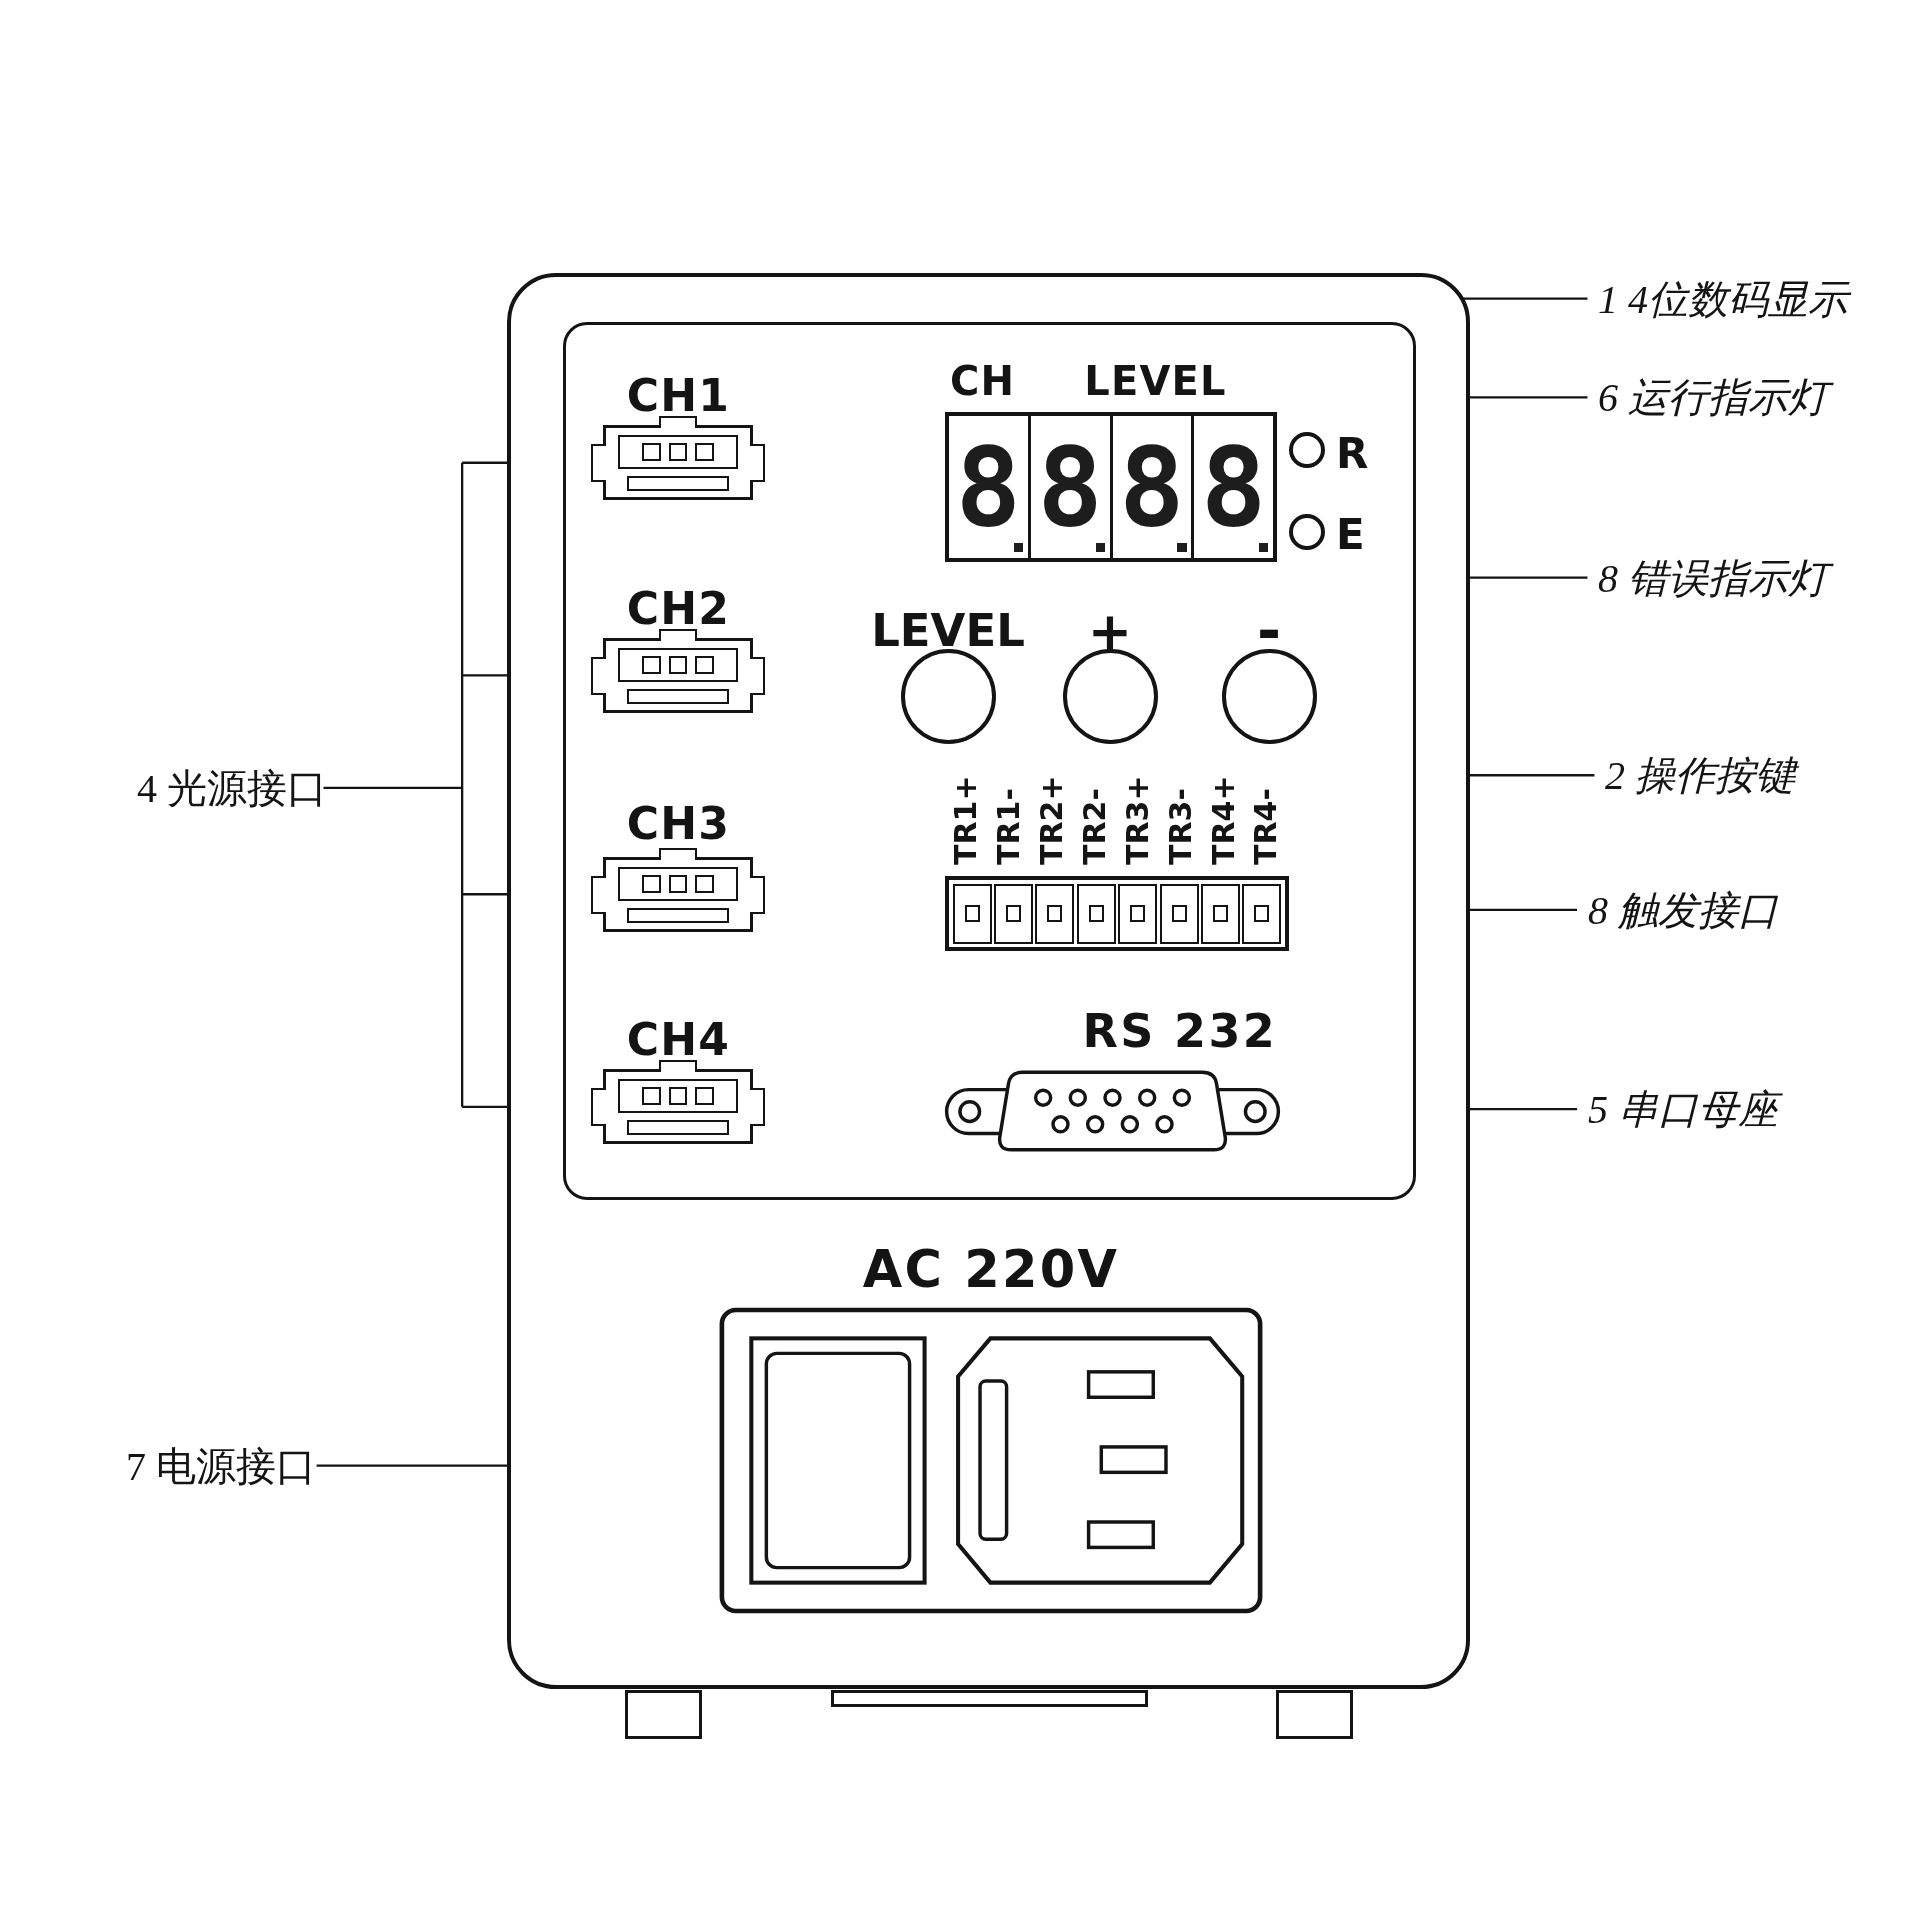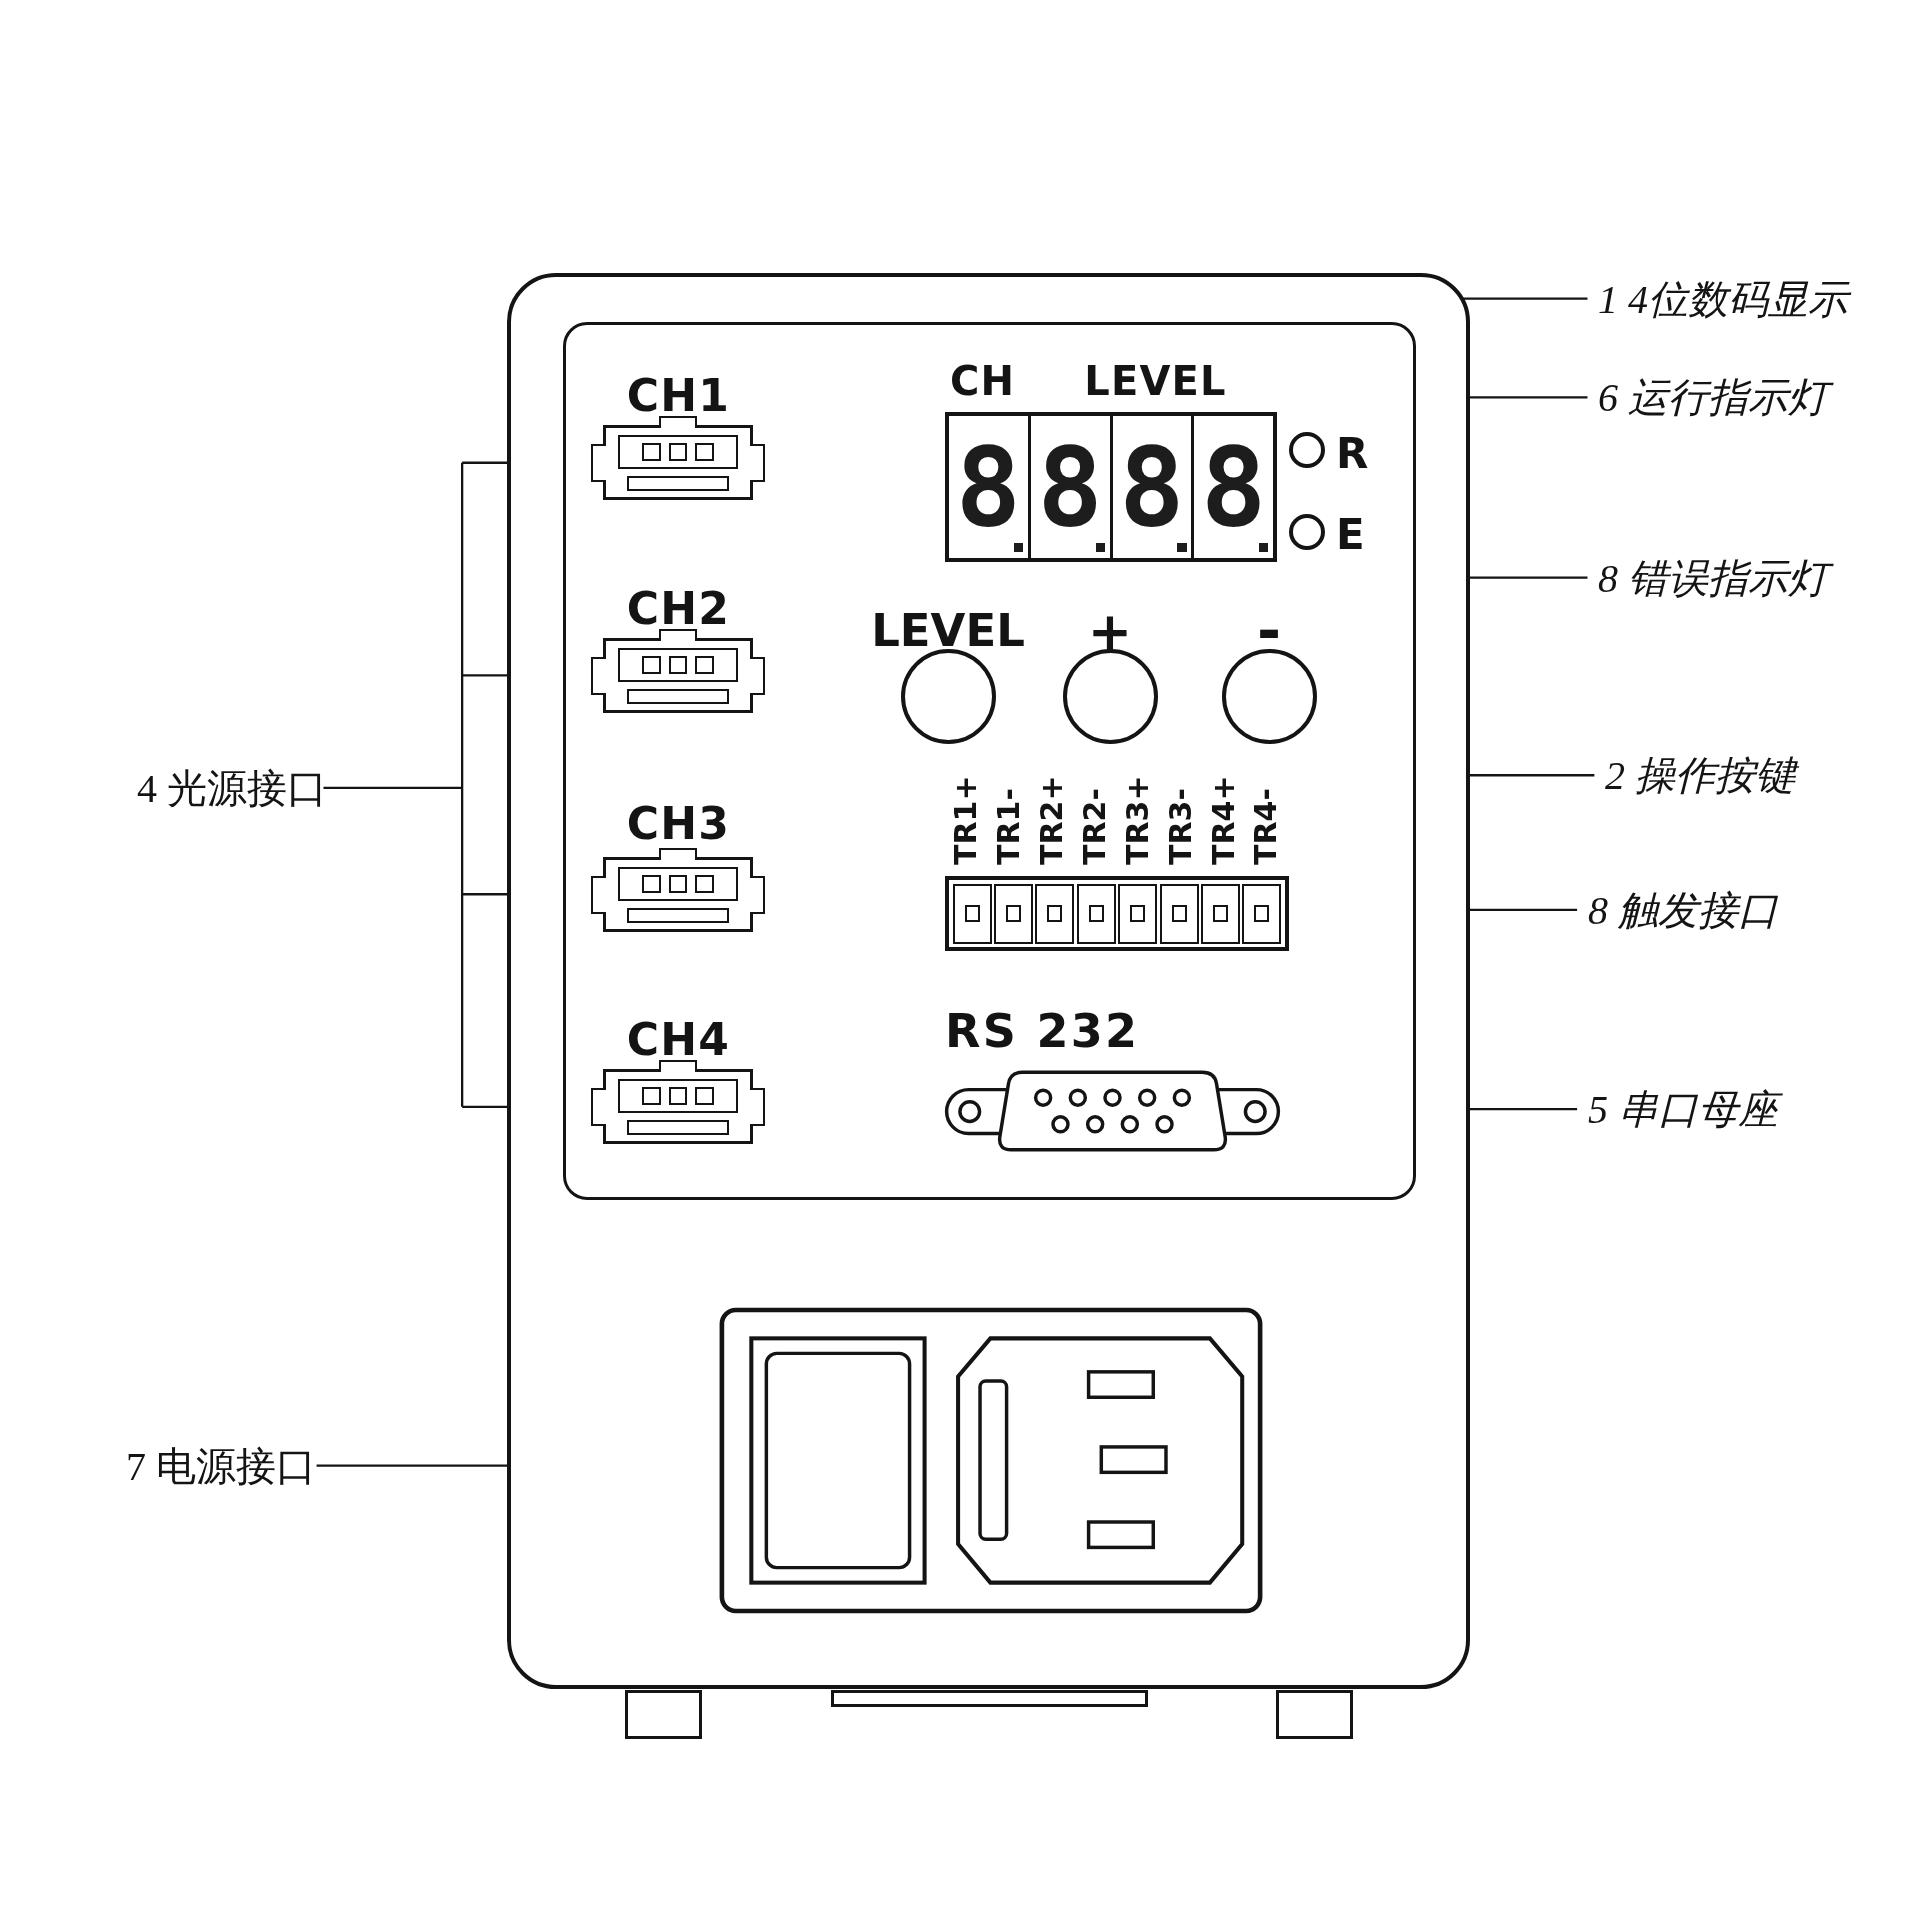--- a/index.html
+++ b/index.html
@@ -65,21 +65,21 @@
     position:absolute; left:945px; top:876px; width:344px; height:75px;
     border:4px solid #141414; display:flex; padding:3.5px; gap:2.3px; background:#fff;
   }
   .trigger-cell { flex:1; border:2.3px solid #141414; display:flex; align-items:center; justify-content:center; }
   .trigger-pin { width:15px; height:17.3px; border:2.3px solid #141414; }
   .trigger-label {
     position:absolute; width:98px; height:32px; font-size:30px; font-weight:700;
     transform:translate(-50%,-50%) rotate(-90deg); text-align:left; line-height:32px; white-space:nowrap;
   }
   
-  .rs-label { position:absolute; left:945px; top:1004px; width:332px; text-align:left; font-size:46px; font-weight:700; letter-spacing:2.3px; }
+  .rs-label { position:absolute; left:945px; top:1004px; width:332px; text-align:right; font-size:46px; font-weight:700; letter-spacing:2.3px; }
   .ac-label { position:absolute; left:719px; top:1240px; width:544px; text-align:center; font-size:51px; font-weight:700; letter-spacing:2.3px; }
   .callout {
     position:absolute; font-family:"Liberation Serif","DejaVu Serif", serif;
     font-size:40px; color:#141414; white-space:nowrap; transform:translateY(-50%);
   }
   .callout.right { text-align:right;font-style:italic; }
   .callout.left  { text-align:right; }
   .foot { position:absolute; border:3.5px solid #141414; background:#fff; }
   svg.overlay { position:absolute; left:0; top:0; pointer-events:none; }
 </style>
@@ -260,20 +260,21 @@
           <circle cx="355" cy="72" r="13"></circle>
           <circle cx="415" cy="72" r="13"></circle>
         <circle cx="205" cy="118" r="13"></circle>
           <circle cx="265" cy="118" r="13"></circle>
           <circle cx="325" cy="118" r="13"></circle>
           <circle cx="385" cy="118" r="13"></circle>
       </g>
     </g>
   </svg>
 
+  <div class="ac-label">AC 220V</div>
   <svg class="overlay" style="left:719px; top:1307px;" width="544" height="307" viewBox="0 0 942 531">
     <g stroke="#141414" fill="#ffffff">
       <rect x="5" y="5" width="932" height="521" rx="24" stroke-width="8"></rect>
       <rect x="56" y="54" width="300" height="423" stroke-width="7"></rect>
       <rect x="82" y="80" width="248" height="371" rx="18" stroke-width="6"></rect>
       <path d="M470,54 L850,54 L906,120 L906,410 L850,477 L470,477 L414,410 L414,120 Z" stroke-width="7"></path>
       <rect x="452" y="128" width="46" height="274" rx="10" stroke-width="6"></rect>
       <rect x="640" y="112" width="112" height="44" stroke-width="6"></rect>
       <rect x="662" y="242" width="112" height="44" stroke-width="6"></rect>
       <rect x="640" y="372" width="112" height="44" stroke-width="6"></rect>

